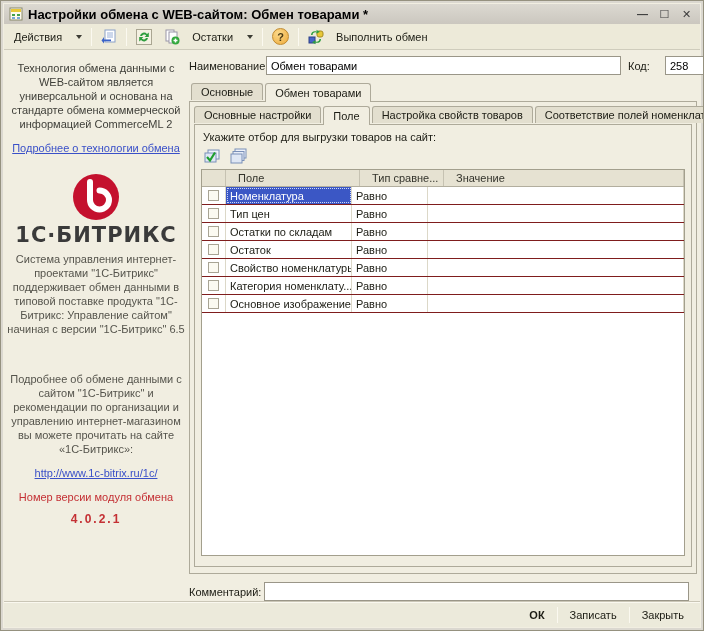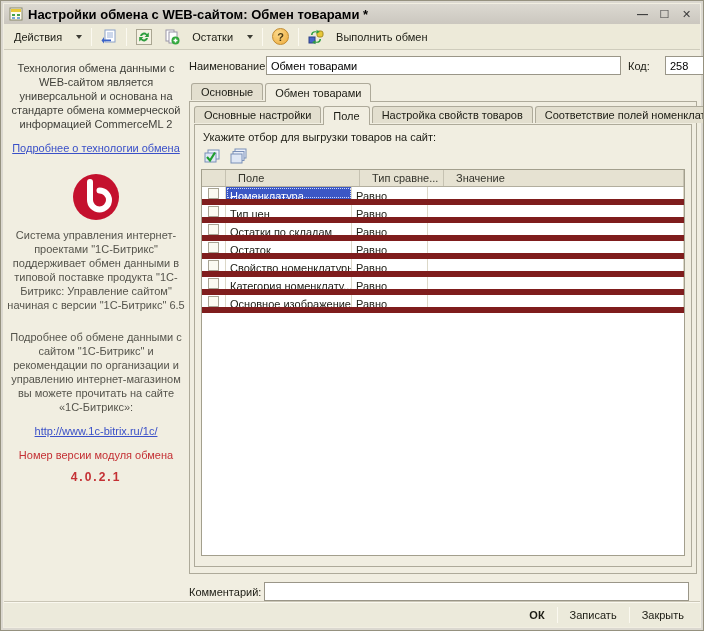--- a/index.html
+++ b/index.html
@@ -78,21 +78,21 @@
   .ftable{ position:absolute; left:6px; right:6px; top:44px; bottom:10px; border:1px solid #a39f8d;
            background:#fff; display:flex; flex-direction:column; overflow:hidden; }
   .thead{ display:flex; height:17px; background:#e6e2d2; border-bottom:1px solid #b2ae9e;
           color:#33332b; flex:none;gap:8px; }
   .thead .tc{ border-right:1px solid #c6c2b2; }
   .tc{ padding:1px 4px; white-space:nowrap; overflow:hidden; line-height:15px; }
   .c0{ width:24px; flex:none; display:flex; align-items:center; justify-content:center; padding:0; }
   .c1{ width:126px; flex:none; }
   .c2{ width:76px; flex:none; }
   .c3{ flex:1; }
-  .trow{ display:flex; height:18px; border-bottom:6px solid #7f1d1d; background:#fff; flex:none; }
+  .trow{ display:flex; height:18px; border-bottom:1px solid #7f1d1d; background:#fff; flex:none; }
   .trow .tc{ border-right:1px solid #dcd8c8; line-height:16px; }
   .cb{ width:11px; height:11px; border:1px solid #a8a494; background:#fbfaf1; display:block; }
   .sel{ background:#3b57c5; color:#fff; outline:1px dotted #ccd7fa; outline-offset:-2px; }
   .tfill{ flex:1; background:#fff; }
 
   .comment-label{ left:2px; top:536px; }
   .comment-input{ left:77px; top:532px; right:10px; width:auto; }
 
   
   .footer{ position:absolute; left:3px; right:3px; bottom:3px; height:26px; background:#eceadb;
@@ -176,22 +176,23 @@
 
   <div class="sidebar">
     <p class="intro">Технология обмена данными с WEB-сайтом является универсальной и основана на стандарте обмена коммерческой информацией CommerceML 2</p>
     <div class="sb-link"><a href="#">Подробнее о технологии обмена</a></div>
     <div class="logo-wrap">
       <svg class="logo-circle" viewBox="0 0 48 48">
         <circle cx="24" cy="24" r="23" fill="#c4112e"></circle>
         <path d="M18 9 V27 a9.5 9.5 0 1 0 9.5 -9.5" fill="none" stroke="#fff" stroke-width="6" stroke-linecap="round"></path>
       </svg>
     </div>
+    <div class="logo-text">1С·БИТРИКС</div>
     <p class="about">Система управления интернет-проектами "1С-Битрикс" поддерживает обмен данными в типовой поставке продукта "1С-Битрикс: Управление сайтом" начиная с версии "1С-Битрикс" 6.5</p>
-    <p class="about" style="margin-top:18px">Подробнее об обмене данными с сайтом "1С-Битрикс" и рекомендации по организации и управлению интернет-магазином вы можете прочитать на сайте «1С-Битрикс»:</p>
+    <p class="about" style="margin-top:36px">Подробнее об обмене данными с сайтом "1С-Битрикс" и рекомендации по организации и управлению интернет-магазином вы можете прочитать на сайте «1С-Битрикс»:</p>
     <div class="sb-link"><a href="#">http://www.1c-bitrix.ru/1c/</a></div>
     <div class="ver-label">Номер версии модуля обмена</div>
     <div class="ver-num">4.0.2.1</div>
   </div>
 
   <div class="main">
 
     <span class="lbl name-label">Наименование:</span>
     <input class="ipt name-input" value="Обмен товарами" style="">
     <span class="lbl code-label">Код:</span>

